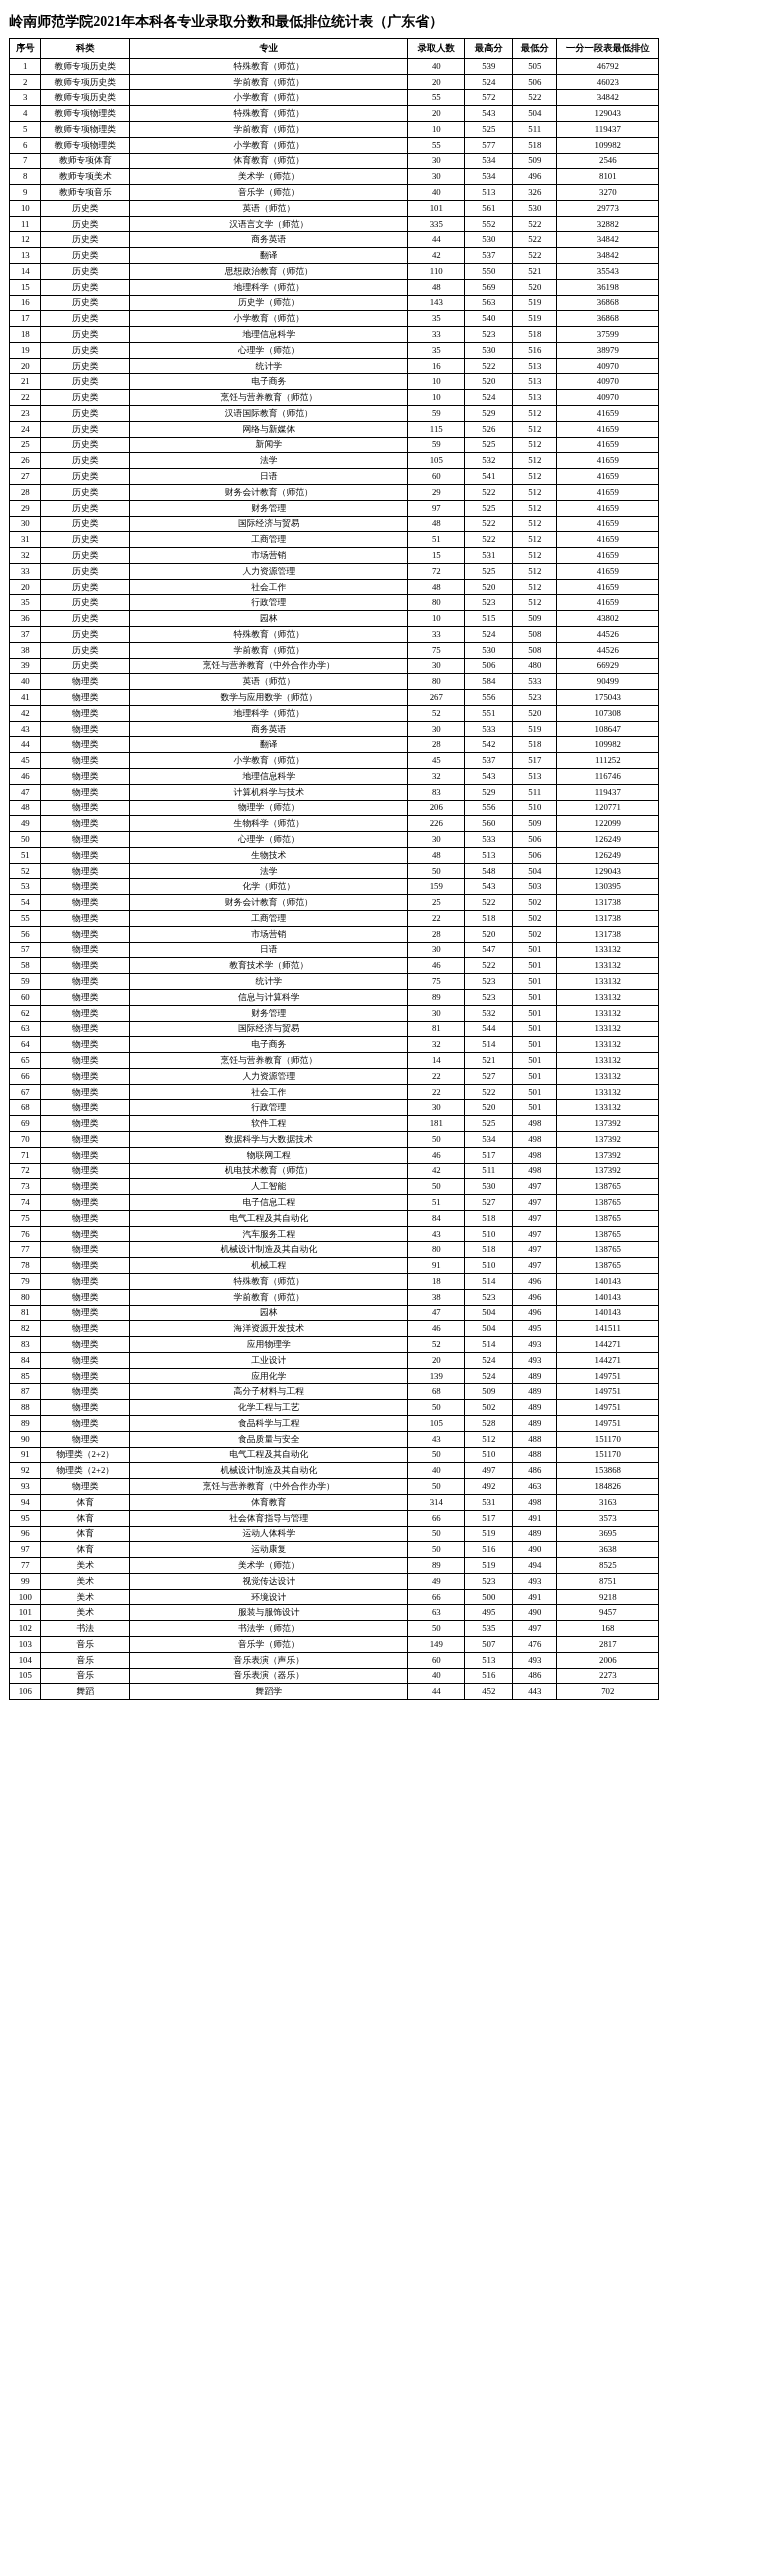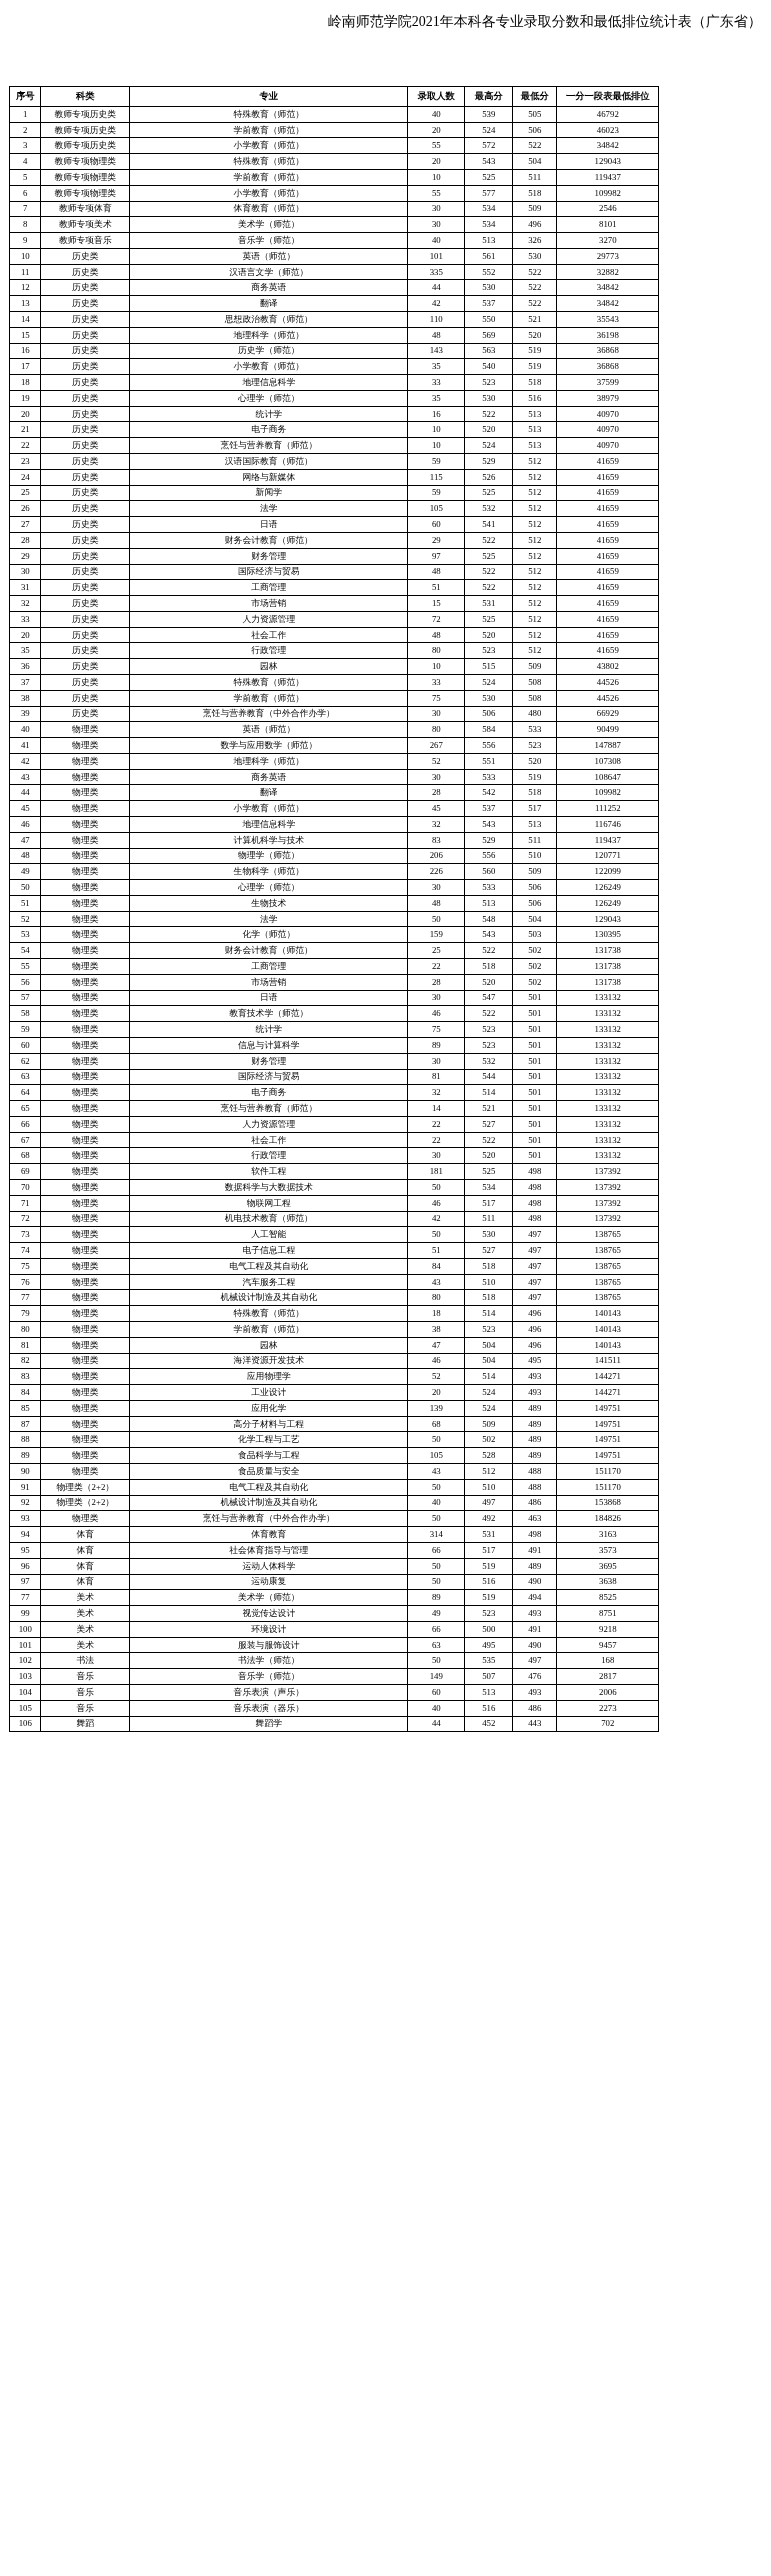--- a/index.html
+++ b/index.html
@@ -11,33 +11,32 @@
     width: 771px;
     font-family: "Liberation Sans", sans-serif;
     color: #000000;
   }
   .page {
     width: 771px;
     box-sizing: border-box;
     padding: 7.4px 9.3px 9.3px 9.3px;
   }
   .doc-title {
-    text-align: right;
+    text-align: left;
     font-family: "Liberation Serif", serif;
-    font-weight: normal;
+    font-weight: bold;
     font-size: 14px;
     letter-spacing: 0px;
     padding: 5.6px 0 7.4px 0;
   }
   table.score-table {
     border-collapse: collapse;
     width: 595px;
     table-layout: fixed;
     font-size: 8.8px;
-    margin-top: 48px;
   }
   table.score-table th,
   table.score-table td {
     border: 0.9px solid #000000;
     padding: 0.9px 1.9px;
     text-align: center;
     vertical-align: middle;
     height: 13px;
     line-height: 11px;
     overflow: hidden;
@@ -450,21 +449,21 @@
           <td class="num-cell">533</td>
           <td class="num-cell">90499</td>
         </tr>
         <tr>
           <td>41</td>
           <td>物理类</td>
           <td class="major-cell">数学与应用数学（师范）</td>
           <td class="num-cell">267</td>
           <td class="num-cell">556</td>
           <td class="num-cell">523</td>
-          <td class="num-cell">147887</td>
+          <td class="num-cell">175043</td>
         </tr>
         <tr>
           <td>42</td>
           <td>物理类</td>
           <td class="major-cell">地理科学（师范）</td>
           <td class="num-cell">52</td>
           <td class="num-cell">551</td>
           <td class="num-cell">520</td>
           <td class="num-cell">107308</td>
         </tr>
@@ -764,20 +763,29 @@
           <td class="num-cell">510</td>
           <td class="num-cell">497</td>
           <td class="num-cell">138765</td>
         </tr>
         <tr>
           <td>77</td>
           <td>物理类</td>
           <td class="major-cell">机械设计制造及其自动化</td>
           <td class="num-cell">80</td>
           <td class="num-cell">518</td>
+          <td class="num-cell">497</td>
+          <td class="num-cell">138765</td>
+        </tr>
+        <tr>
+          <td>78</td>
+          <td>物理类</td>
+          <td class="major-cell">机械工程</td>
+          <td class="num-cell">91</td>
+          <td class="num-cell">510</td>
           <td class="num-cell">497</td>
           <td class="num-cell">138765</td>
         </tr>
         <tr>
           <td>79</td>
           <td>物理类</td>
           <td class="major-cell">特殊教育（师范）</td>
           <td class="num-cell">18</td>
           <td class="num-cell">514</td>
           <td class="num-cell">496</td>

